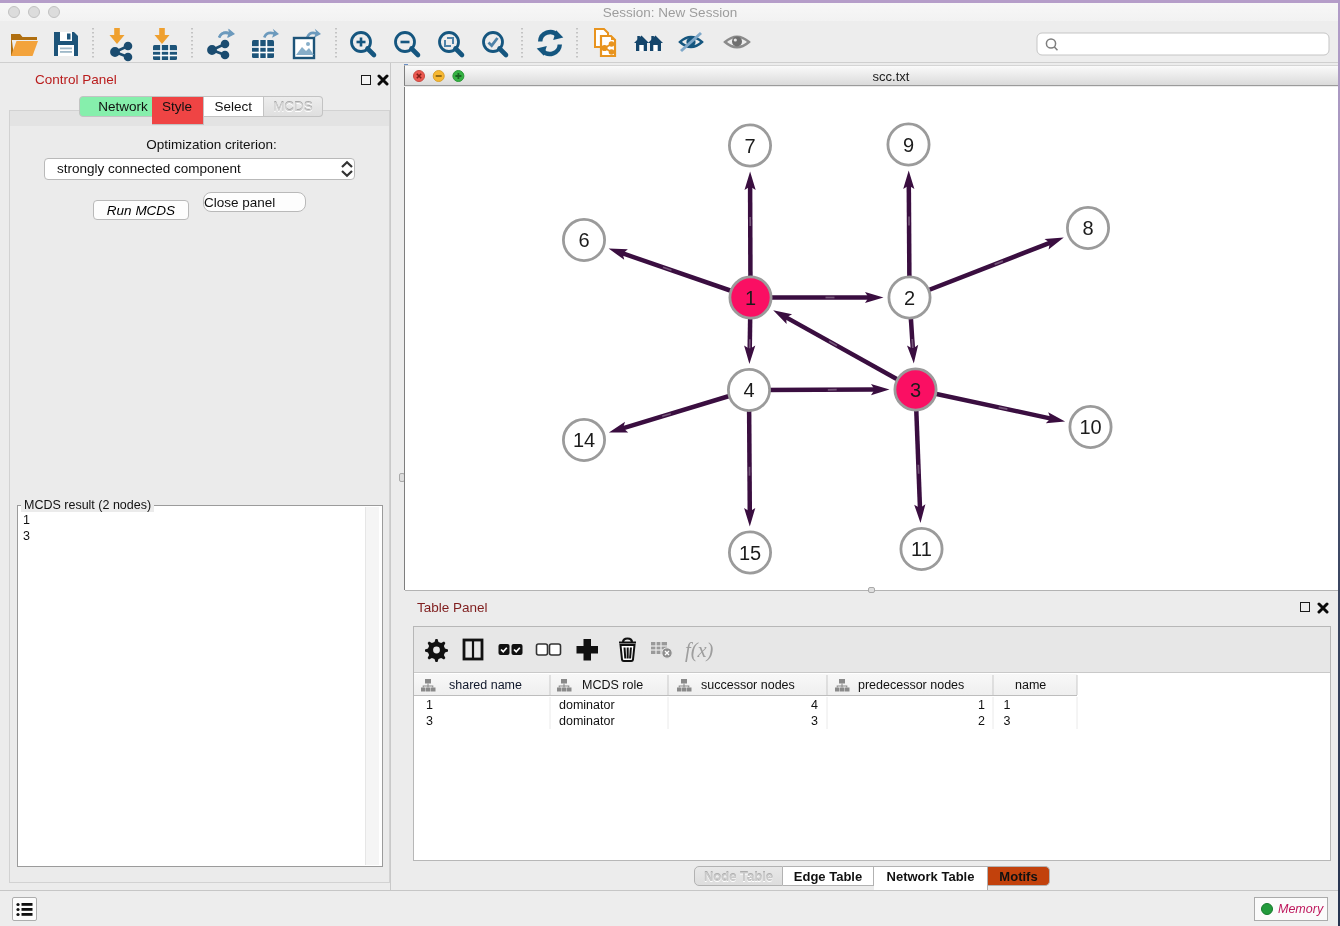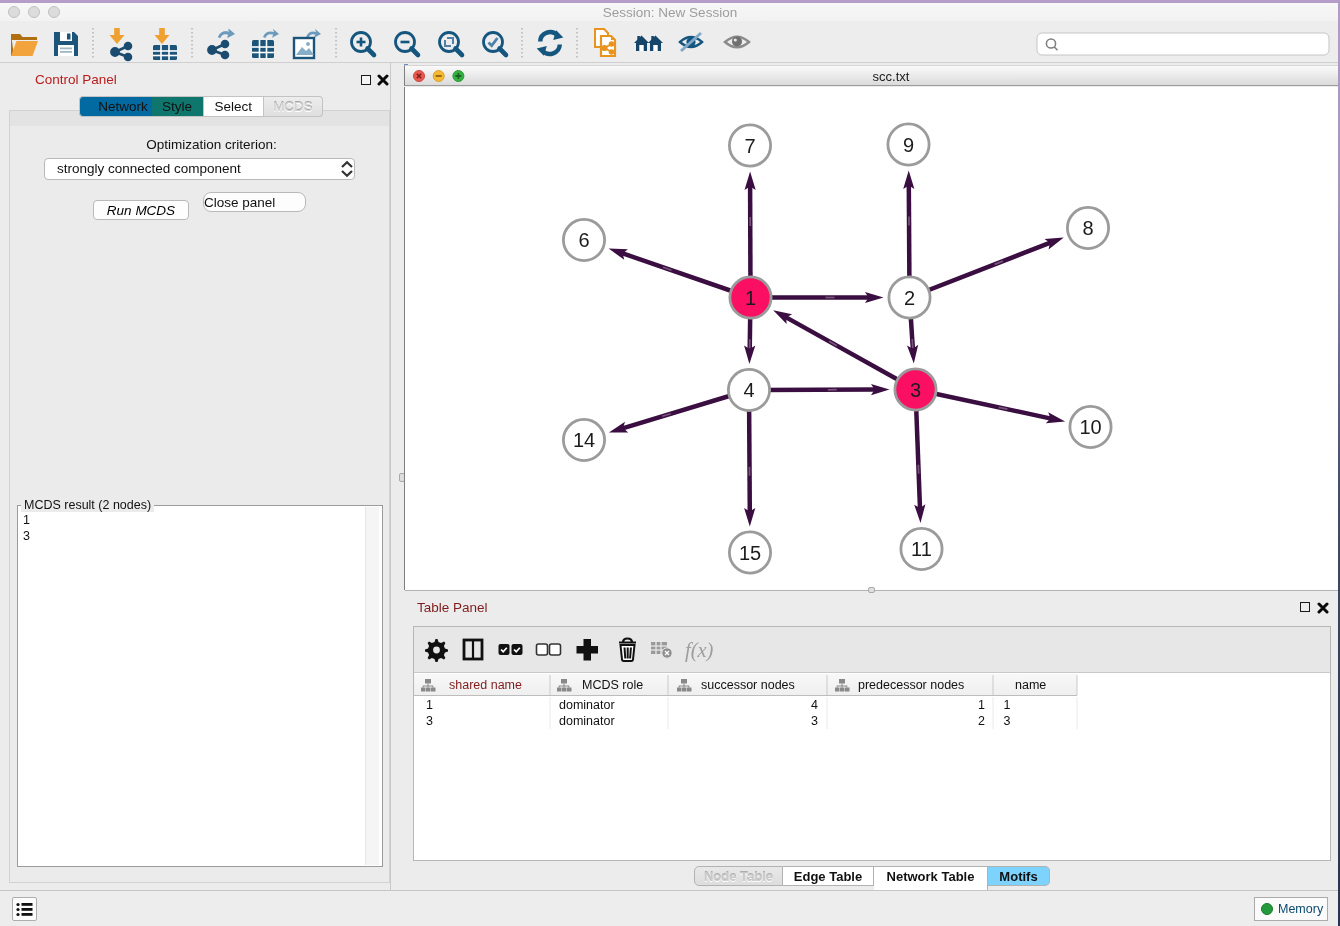--- a/index.html
+++ b/index.html
@@ -180,22 +180,22 @@
 
 <div class="txt" style="left:15px;top:72px;font-size:13.5px;color:#b91c1c;margin-left:20px;">Control Panel</div>
 <div class="abs" style="left:361px;top:74.5px;width:10px;height:10px;border:1.7px solid #1A1A1A;background:#F4F4F4;"></div>
 <svg class="abs" style="left:377px;top:74px;" width="12" height="12">
     <path d="M2,2 L10,10 M10,2 L2,10" stroke="#0A0A0A" stroke-width="3" stroke-linecap="round"></path>
   </svg>
 
 <div class="abs" style="left:9px;top:110px;width:381px;height:773px;background:#EBEBEB;border:1px solid #D2D2D2;"></div>
 <div class="abs" style="left:10px;top:111px;width:379px;height:15px;background:#E3E3E3;"></div>
 
-<div class="txt" style="left:79px;top:96px;width:88px;height:21px;background:#0369a1;border:1px solid #C3C3C3;border-radius:4px 0 0 4px;font-size:13.5px;text-align:center;line-height:20px;color:#111;">Network</div>
-<div class="txt" style="left:151.5px;top:96px;width:52px;height:21px;background:#0f766e;border:1px solid #C3C3C3;border-left:none;font-size:13.5px;text-align:center;line-height:20px;color:#111;">Style</div>
+<div class="txt" style="left:79px;top:96px;width:88px;height:21px;background:#86efac;border:1px solid #C3C3C3;border-radius:4px 0 0 4px;font-size:13.5px;text-align:center;line-height:20px;color:#111;">Network</div>
+<div class="txt" style="left:151.5px;top:96px;width:52px;height:29px;background:#ef4444;border:1px solid #C3C3C3;border-left:none;font-size:13.5px;text-align:center;line-height:20px;color:#111;">Style</div>
 <div class="txt" style="left:203.5px;top:96px;width:60.5px;height:21px;background:#FFFFFF;border:1px solid #C3C3C3;border-left:none;font-size:13.5px;text-align:center;line-height:20px;color:#111;">Select</div>
 <div class="txt" style="left:264px;top:96px;width:59px;height:21px;background:linear-gradient(180deg,#EDEDED,#DFDFDF);border:1px solid #C3C3C3;border-left:none;border-radius:0 4px 4px 0;font-size:13.5px;text-align:center;line-height:20px;color:#CFCFCF;text-shadow:0 1px 0 #FFFFFF, 0 -1px 0 #A8A8A8;">MCDS</div>
 
 <div class="txt" style="left:9px;top:137px;width:381px;text-align:center;font-size:13.5px;color:#111;margin-left:12px;">Optimization criterion:</div>
 <div class="abs" style="left:44px;top:158px;width:311px;height:22px;background:#FFFFFF;border:1px solid #B9B9B9;border-radius:4px;"></div>
 <div class="txt" style="left:57px;top:161px;font-size:13.5px;color:#111;">strongly connected component</div>
 <svg class="abs" style="left:339px;top:160px;" width="16" height="18">
   <path d="M3,7 L8,2.2 L13,7" fill="none" stroke="#333" stroke-width="2.2"></path>
   <path d="M3,11 L8,15.8 L13,11" fill="none" stroke="#333" stroke-width="2.2"></path>
 </svg>
@@ -385,50 +385,50 @@
     </g>
     <g transform="translate(421,5)">
       <rect x="4" y="0" width="6" height="4.5"></rect>
         <rect x="0" y="8.5" width="4.5" height="4"></rect>
         <rect x="5" y="8.5" width="4.5" height="4"></rect>
         <rect x="10" y="8.5" width="4.5" height="4"></rect>
       <path d="M6.5,4.5 h1 v2 h-1 z M1.7,6.5 h10.6 v1 H1.7 z M1.7,6.5 h1 v2 h-1 z M6.5,6.5 h1 v2 h-1 z M11.3,6.5 h1 v2 h-1 z"></path>
     </g>
   </g>
 </svg>
-<div class="txt" style="left:449px;top:678px;font-size:12.5px;color:#7f1d1d;">shared name</div>
+<div class="txt" style="left:449px;top:678px;font-size:12.5px;color:#0f172a;">shared name</div>
 <div class="txt" style="left:582px;top:678px;font-size:12.5px;color:#111;">MCDS role</div>
 <div class="txt" style="left:701px;top:678px;font-size:12.5px;color:#111;">successor nodes</div>
 <div class="txt" style="left:858px;top:678px;font-size:12.5px;color:#111;">predecessor nodes</div>
 <div class="txt" style="left:1015px;top:678px;font-size:12.5px;color:#111;">name</div>
 
 <div class="txt" style="left:426px;top:698px;font-size:12.5px;color:#111;">1</div>
 <div class="txt" style="left:559px;top:698px;font-size:12.5px;color:#111;">dominator</div>
 <div class="txt" style="left:718px;top:698px;width:100px;text-align:right;font-size:12.5px;color:#111;">4</div>
 <div class="txt" style="left:885px;top:698px;width:100px;text-align:right;font-size:12.5px;color:#111;">1</div>
 <div class="txt" style="left:1003.5px;top:698px;font-size:12.5px;color:#111;">1</div>
 <div class="txt" style="left:426px;top:714px;font-size:12.5px;color:#111;">3</div>
 <div class="txt" style="left:559px;top:714px;font-size:12.5px;color:#111;">dominator</div>
 <div class="txt" style="left:718px;top:714px;width:100px;text-align:right;font-size:12.5px;color:#111;">3</div>
 <div class="txt" style="left:885px;top:714px;width:100px;text-align:right;font-size:12.5px;color:#111;">2</div>
 <div class="txt" style="left:1003.5px;top:714px;font-size:12.5px;color:#111;">3</div>
 
 <div class="txt" style="left:694px;top:866px;width:89px;height:20px;background:linear-gradient(180deg,#E8E8E8,#DDDDDD);border:1px solid #B2B2B2;border-radius:5px 0 0 5px;font-size:13px;font-weight:700;text-align:center;line-height:19px;color:#C9C9C9;text-shadow:0 1px 0 #FFF, 0 -1px 0 #ADADAD;">Node Table</div>
 <div class="txt" style="left:783px;top:866px;width:91px;height:20px;background:#FFFFFF;border:1px solid #B2B2B2;border-left:none;font-size:13px;font-weight:700;text-align:center;line-height:19px;color:#111;">Edge Table</div>
 <div class="txt" style="left:874px;top:866px;width:114px;height:36px;background:#FFFFFF;border:1px solid #B2B2B2;border-left:none;font-size:13px;font-weight:700;text-align:center;line-height:19px;color:#111;">Network Table</div>
-<div class="txt" style="left:988px;top:866px;width:62px;height:20px;background:#7dd3fc;border:1px solid #B2B2B2;border-left:none;border-radius:0 5px 5px 0;font-size:13px;font-weight:700;text-align:center;line-height:19px;color:#111;">Motifs</div>
+<div class="txt" style="left:988px;top:866px;width:62px;height:20px;background:#c2410c;border:1px solid #B2B2B2;border-left:none;border-radius:0 5px 5px 0;font-size:13px;font-weight:700;text-align:center;line-height:19px;color:#111;">Motifs</div>
 
 <div class="abs" style="left:0;top:890px;width:1338px;height:1px;background:#C6C6C6;"></div>
 <div class="abs" style="left:0;top:891px;width:1338px;height:35px;background:#EDEDED;"></div>
 <div class="abs" style="left:12px;top:897px;width:25px;height:24px;background:#FCFCFC;border:1px solid #ADADAD;border-radius:2px;"></div>
 <svg class="abs" style="left:16px;top:902px;" width="17" height="15">
   <g fill="#111">
     <circle cx="2" cy="2.5" r="1.6"></circle>
       <circle cx="2" cy="7.5" r="1.6"></circle>
       <circle cx="2" cy="12.5" r="1.6"></circle>
     <rect x="5.5" y="1" width="11" height="2.8"></rect>
       <rect x="5.5" y="6" width="11" height="2.8"></rect>
       <rect x="5.5" y="11" width="11" height="2.8"></rect>
   </g>
 </svg>
 <div class="abs" style="left:1254px;top:897px;width:74px;height:24px;background:#FBFBFB;border:1px solid #ABABAB;"></div>
 <div class="abs" style="left:1261px;top:903px;width:12px;height:12px;border-radius:50%;background:#239B3C;border:1px solid #157A2C;"></div>
-<div class="txt" style="left:1278px;top:902px;font-size:12.5px;color:#0c4a6e;">Memory</div>
+<div class="txt" style="left:1278px;top:902px;font-size:12.5px;color:#be185d;font-style:italic;">Memory</div>
 
 </body></html>

